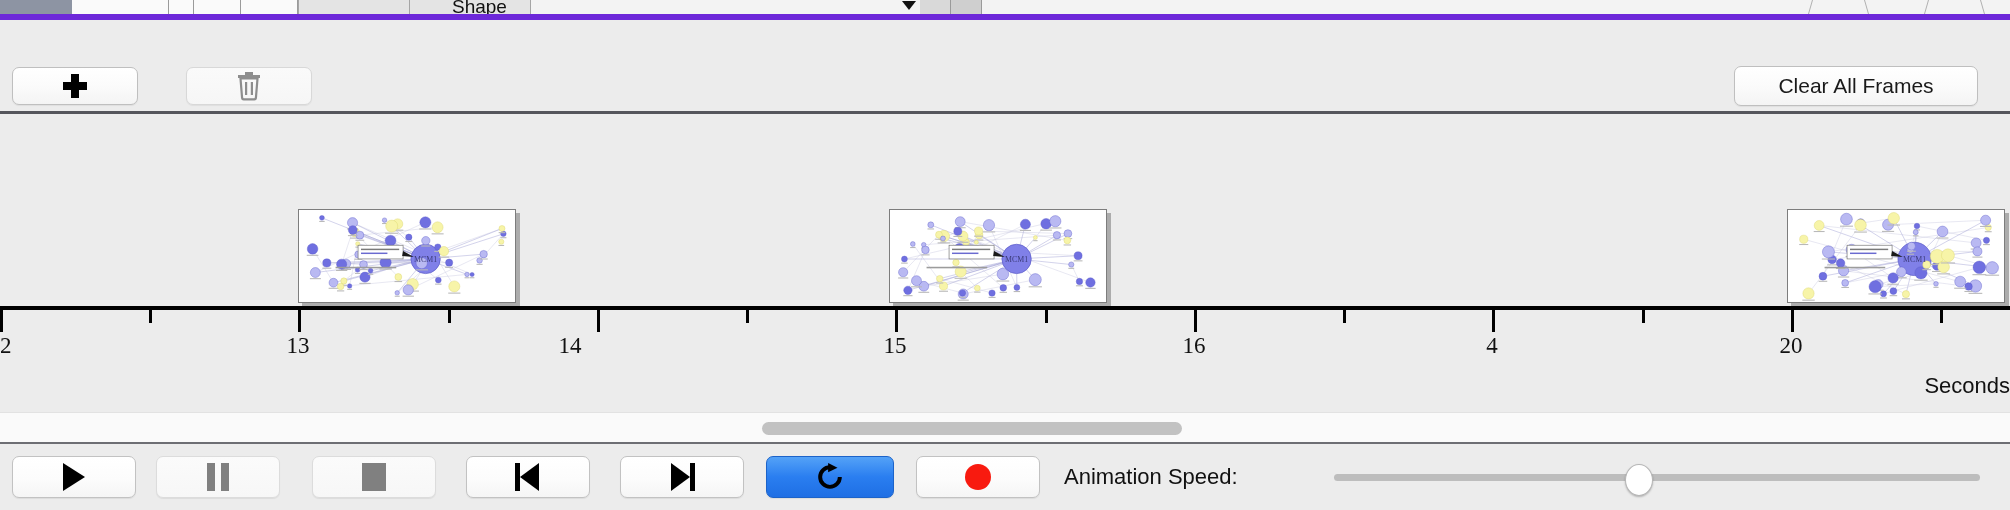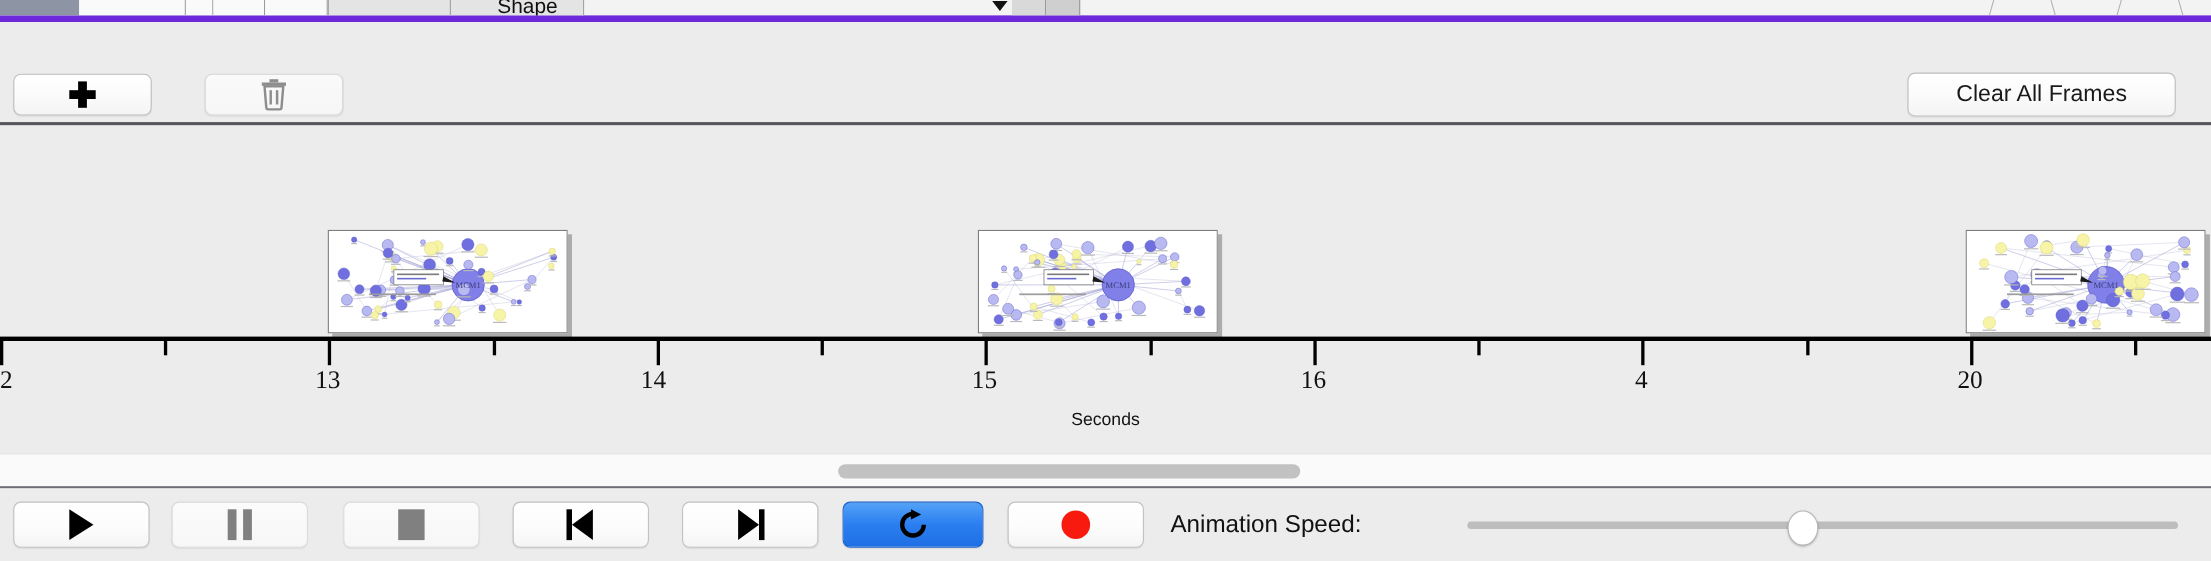--- a/index.html
+++ b/index.html
@@ -203,22 +203,22 @@
     font-family: "Liberation Serif", serif;
     text-align: center;
     width: 60px;
     margin-left: -30px;
   }
 
   .axis-title {
     position: absolute;
     left: 0; top: 259px;
     width: 2010px;
-    text-align: center;
-    font-size: 16px;
+    text-align: right;
+    font-size: 22px;
     color: #111;
     font-family: "Liberation Sans", sans-serif;
   }
 
   
   .hscroll-track {
     position: absolute;
     left: 0; top: 412px;
     width: 2010px; height: 32px;
     background: #fafafa;
@@ -850,21 +850,21 @@
           </svg>
         </div>
       </div>
     <div class="axis-line"></div>
     <div id="ticks-layer">
         <div class="tick major" style="left: 0px;"></div>
         <div class="tick-label" style="left: 0px;">12</div>
         <div class="tick major" style="left: 298px;"></div>
         <div class="tick-label" style="left: 298px;">13</div>
         <div class="tick major" style="left: 597px;"></div>
-        <div class="tick-label" style="left: 594px;">14</div>
+        <div class="tick-label" style="left: 570px;">14</div>
         <div class="tick major" style="left: 895px;"></div>
         <div class="tick-label" style="left: 895px;">15</div>
         <div class="tick major" style="left: 1194px;"></div>
         <div class="tick-label" style="left: 1194px;">16</div>
         <div class="tick major" style="left: 1492px;"></div>
         <div class="tick-label" style="left: 1492px;">4</div>
         <div class="tick major" style="left: 1791px;"></div>
         <div class="tick-label" style="left: 1791px;">20</div>
         <div class="tick minor" style="left: 149px;"></div>
         <div class="tick minor" style="left: 448px;"></div>

